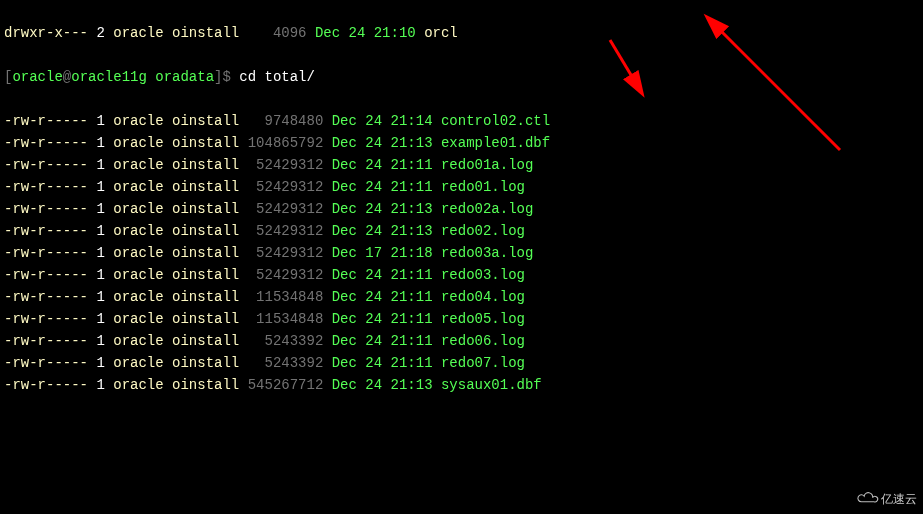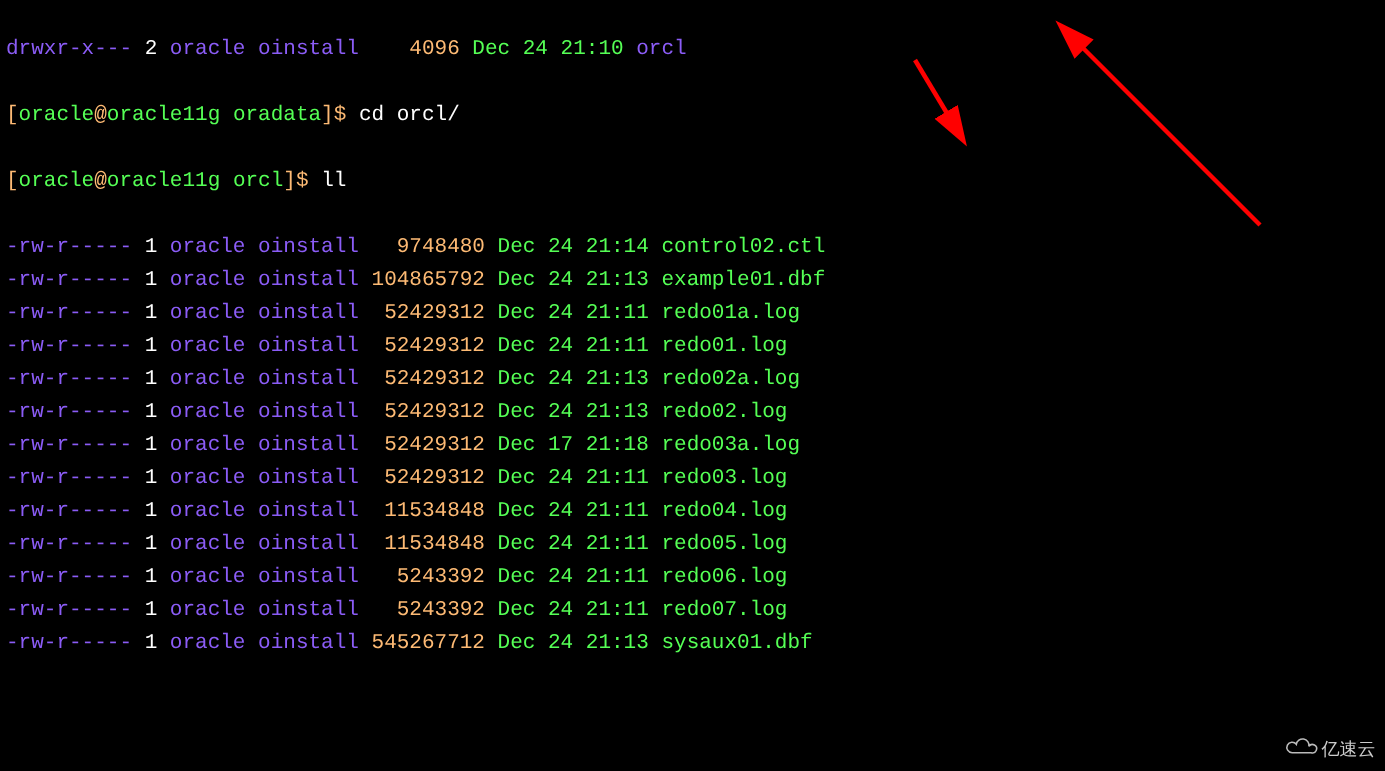--- a/index.html
+++ b/index.html
@@ -13,22 +13,22 @@
       height: 514px;
       overflow: hidden;
       position: relative;
     }
     .terminal {
       padding: 0 4px;
       white-space: pre;
     }
     .c-white { color: #ffffff; }
     .c-lime { color: #55ff55; font-family: Liberation Mono, monospace; }
-    .c-purple { color: #fdba74; }
-    .c-blueish { color: #8b5cf6; text-align: right; }
+    .c-purple { color: #737373; }
+    .c-blueish { color: #fef9c3; text-align: right; }
     .arrow {
       position: absolute;
       pointer-events: none;
     }
     .watermark {
       position: absolute;
       bottom: 4px;
       right: 6px;
       color: #cccccc;
       font-family: sans-serif;
@@ -40,22 +40,21 @@
     .watermark svg {
       width: 28px;
       height: 16px;
     }
   </style>
 </head>
 <body>
 
 <div class="terminal">
 <div><span class="c-blueish">drwxr-x---</span><span class="c-white"> </span><span class="c-white">2</span><span class="c-white"> </span><span class="c-blueish">oracle</span><span class="c-white"> </span><span class="c-blueish">oinstall</span><span class="c-white"> </span><span class="c-purple">   4096</span><span class="c-white"> </span><span class="c-lime">Dec 24 21:10</span><span class="c-white"> </span><span class="c-blueish">orcl</span></div>
-<div><span class="c-purple">[</span><span class="c-lime">oracle</span><span class="c-purple">@</span><span class="c-lime">oracle11g</span><span class="c-white"> </span><span class="c-lime">oradata</span><span class="c-purple">]$</span><span class="c-white"> </span><span class="c-white">cd orcl/</span></div>
-<div><span class="c-purple">[</span><span class="c-lime">oracle</span><span class="c-purple">@</span><span class="c-lime">oracle11g</span><span class="c-white"> </span><span class="c-lime">orcl</span><span class="c-purple">]$</span><span class="c-white"> </span><span class="c-white">ll</span></div>
+<div><span class="c-purple">[</span><span class="c-lime">oracle</span><span class="c-purple">@</span><span class="c-lime">oracle11g</span><span class="c-white"> </span><span class="c-lime">oradata</span><span class="c-purple">]$</span><span class="c-white"> </span><span class="c-white">cd total/</span></div>
 <div id="file-rows"><div><span class="c-blueish">-rw-r-----</span><span class="c-white"> </span><span class="c-white">1</span><span class="c-white"> </span><span class="c-blueish">oracle</span><span class="c-white"> </span><span class="c-blueish">oinstall</span><span class="c-white"> </span><span class="c-purple">  9748480</span><span class="c-white"> </span><span class="c-lime">Dec 24 21:14</span><span class="c-white"> </span><span class="c-lime">control02.ctl</span></div><div><span class="c-blueish">-rw-r-----</span><span class="c-white"> </span><span class="c-white">1</span><span class="c-white"> </span><span class="c-blueish">oracle</span><span class="c-white"> </span><span class="c-blueish">oinstall</span><span class="c-white"> </span><span class="c-purple">104865792</span><span class="c-white"> </span><span class="c-lime">Dec 24 21:13</span><span class="c-white"> </span><span class="c-lime">example01.dbf</span></div><div><span class="c-blueish">-rw-r-----</span><span class="c-white"> </span><span class="c-white">1</span><span class="c-white"> </span><span class="c-blueish">oracle</span><span class="c-white"> </span><span class="c-blueish">oinstall</span><span class="c-white"> </span><span class="c-purple"> 52429312</span><span class="c-white"> </span><span class="c-lime">Dec 24 21:11</span><span class="c-white"> </span><span class="c-lime">redo01a.log</span></div><div><span class="c-blueish">-rw-r-----</span><span class="c-white"> </span><span class="c-white">1</span><span class="c-white"> </span><span class="c-blueish">oracle</span><span class="c-white"> </span><span class="c-blueish">oinstall</span><span class="c-white"> </span><span class="c-purple"> 52429312</span><span class="c-white"> </span><span class="c-lime">Dec 24 21:11</span><span class="c-white"> </span><span class="c-lime">redo01.log</span></div><div><span class="c-blueish">-rw-r-----</span><span class="c-white"> </span><span class="c-white">1</span><span class="c-white"> </span><span class="c-blueish">oracle</span><span class="c-white"> </span><span class="c-blueish">oinstall</span><span class="c-white"> </span><span class="c-purple"> 52429312</span><span class="c-white"> </span><span class="c-lime">Dec 24 21:13</span><span class="c-white"> </span><span class="c-lime">redo02a.log</span></div><div><span class="c-blueish">-rw-r-----</span><span class="c-white"> </span><span class="c-white">1</span><span class="c-white"> </span><span class="c-blueish">oracle</span><span class="c-white"> </span><span class="c-blueish">oinstall</span><span class="c-white"> </span><span class="c-purple"> 52429312</span><span class="c-white"> </span><span class="c-lime">Dec 24 21:13</span><span class="c-white"> </span><span class="c-lime">redo02.log</span></div><div><span class="c-blueish">-rw-r-----</span><span class="c-white"> </span><span class="c-white">1</span><span class="c-white"> </span><span class="c-blueish">oracle</span><span class="c-white"> </span><span class="c-blueish">oinstall</span><span class="c-white"> </span><span class="c-purple"> 52429312</span><span class="c-white"> </span><span class="c-lime">Dec 17 21:18</span><span class="c-white"> </span><span class="c-lime">redo03a.log</span></div><div><span class="c-blueish">-rw-r-----</span><span class="c-white"> </span><span class="c-white">1</span><span class="c-white"> </span><span class="c-blueish">oracle</span><span class="c-white"> </span><span class="c-blueish">oinstall</span><span class="c-white"> </span><span class="c-purple"> 52429312</span><span class="c-white"> </span><span class="c-lime">Dec 24 21:11</span><span class="c-white"> </span><span class="c-lime">redo03.log</span></div><div><span class="c-blueish">-rw-r-----</span><span class="c-white"> </span><span class="c-white">1</span><span class="c-white"> </span><span class="c-blueish">oracle</span><span class="c-white"> </span><span class="c-blueish">oinstall</span><span class="c-white"> </span><span class="c-purple"> 11534848</span><span class="c-white"> </span><span class="c-lime">Dec 24 21:11</span><span class="c-white"> </span><span class="c-lime">redo04.log</span></div><div><span class="c-blueish">-rw-r-----</span><span class="c-white"> </span><span class="c-white">1</span><span class="c-white"> </span><span class="c-blueish">oracle</span><span class="c-white"> </span><span class="c-blueish">oinstall</span><span class="c-white"> </span><span class="c-purple"> 11534848</span><span class="c-white"> </span><span class="c-lime">Dec 24 21:11</span><span class="c-white"> </span><span class="c-lime">redo05.log</span></div><div><span class="c-blueish">-rw-r-----</span><span class="c-white"> </span><span class="c-white">1</span><span class="c-white"> </span><span class="c-blueish">oracle</span><span class="c-white"> </span><span class="c-blueish">oinstall</span><span class="c-white"> </span><span class="c-purple">  5243392</span><span class="c-white"> </span><span class="c-lime">Dec 24 21:11</span><span class="c-white"> </span><span class="c-lime">redo06.log</span></div><div><span class="c-blueish">-rw-r-----</span><span class="c-white"> </span><span class="c-white">1</span><span class="c-white"> </span><span class="c-blueish">oracle</span><span class="c-white"> </span><span class="c-blueish">oinstall</span><span class="c-white"> </span><span class="c-purple">  5243392</span><span class="c-white"> </span><span class="c-lime">Dec 24 21:11</span><span class="c-white"> </span><span class="c-lime">redo07.log</span></div><div><span class="c-blueish">-rw-r-----</span><span class="c-white"> </span><span class="c-white">1</span><span class="c-white"> </span><span class="c-blueish">oracle</span><span class="c-white"> </span><span class="c-blueish">oinstall</span><span class="c-white"> </span><span class="c-purple">545267712</span><span class="c-white"> </span><span class="c-lime">Dec 24 21:13</span><span class="c-white"> </span><span class="c-lime">sysaux01.dbf</span></div></div>
 
 </div>
 
 <svg class="arrow" style="left:600px; top:30px;" width="60" height="80">
   <defs>
       <marker id="ah1" markerWidth="10" markerHeight="10" refX="6" refY="3" orient="auto">
         <path d="M0,0 L0,6 L9,3 z" fill="#ff0000"></path>
       </marker>
     </defs>

